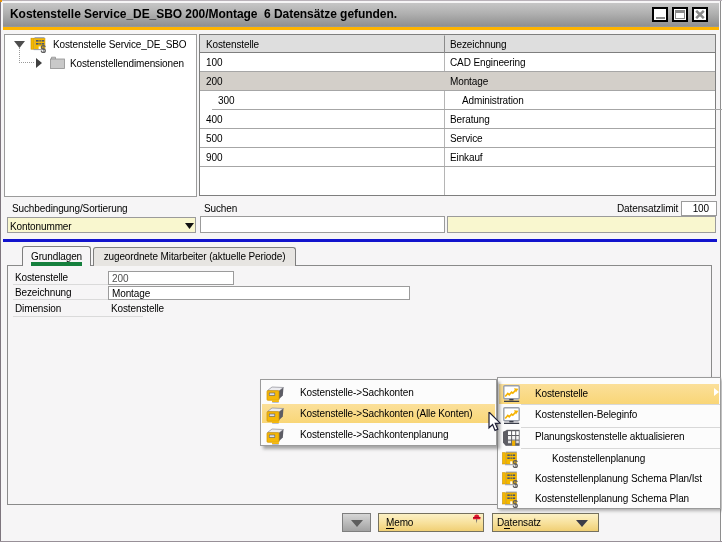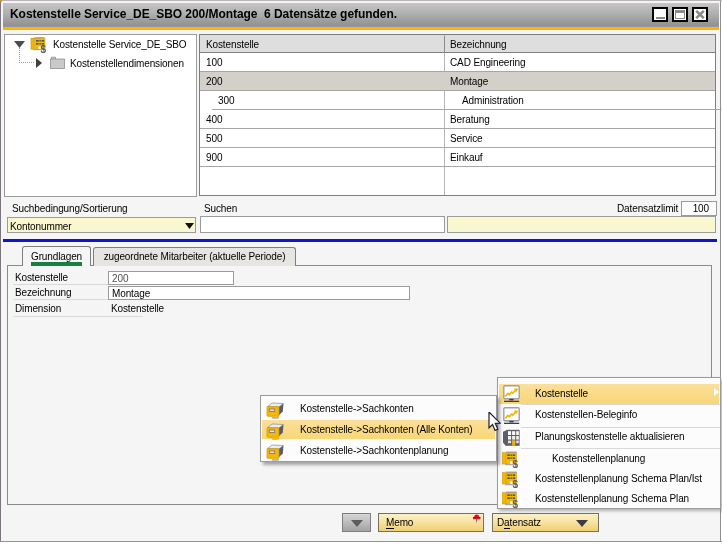--- a/index.html
+++ b/index.html
@@ -241,21 +241,21 @@
         <rect x="10.6" y="3.4" width="2.5" height="1.6" fill="#49556e"></rect>
       <rect x="5.3" y="6.4" width="2.5" height="1.6" fill="#49556e"></rect>
         <rect x="8.5" y="6.4" width="1.3" height="1.6" fill="#49556e"></rect>
         <rect x="10.6" y="6.4" width="2.5" height="1.6" fill="#49556e"></rect>
       <rect x="8.2" y="10.3" width="2.2" height="2.8" fill="#fcfcfc"></rect>
       <rect x="3" y="13.3" width="11.6" height="0.9" fill="#8e98b4"></rect>
       <text x="10.4" y="16.8" font-family="Liberation Sans" font-size="10" font-weight="bold" fill="#5f5f5f">$</text>
     </svg>
   </div>
 
-  <div class="abs" style="left:260px;top:379px;width:237px;height:67px;background:#fcfcfc;border:1px solid #9b9b9b;box-shadow:3px 3px 3px rgba(110,110,110,0.6);z-index:8;margin-top:16px;">
+  <div class="abs" style="left:260px;top:379px;width:237px;height:67px;background:#fcfcfc;border:1px solid #9b9b9b;box-shadow:3px 3px 3px rgba(110,110,110,0.6);z-index:8;">
     <div class="abs" style="left:1px;top:24px;width:233px;height:19px;background:linear-gradient(180deg,#fbe09a,#f9d677);"></div>
     <div class="abs" style="left:39px;top:7px;">Kostenstelle-&gt;Sachkonten</div>
     <div class="abs" style="left:39px;top:28px;text-align:right;">Kostenstelle-&gt;Sachkonten (Alle Konten)</div>
     <div class="abs" style="left:39px;top:49px;">Kostenstelle-&gt;Sachkontenplanung</div>
     <svg class="abs" style="left:5px;top:6px;" width="19" height="17" viewBox="0 0 19 17">
       <path d="M1.5 4.5 L6 1 L17.5 1.5 L13 5 Z" fill="#ececf0" stroke="#8a8a92" stroke-width="0.7"></path>
       <path d="M13 5 L17.5 1.5 L16.8 9.5 L12.6 13.5 Z" fill="#5c5c64"></path>
       <rect x="1" y="4.7" width="12" height="9.6" rx="0.8" fill="#f5b80a" stroke="#cf9400" stroke-width="0.7"></rect>
       <rect x="3.2" y="7" width="5.6" height="2.3" fill="#dde0ea" stroke="#555b6e" stroke-width="0.6"></rect>
       <path d="M6 14.3 L12.9 14.3 L12.9 16 L6 16 Z" fill="#f5b80a"></path>

